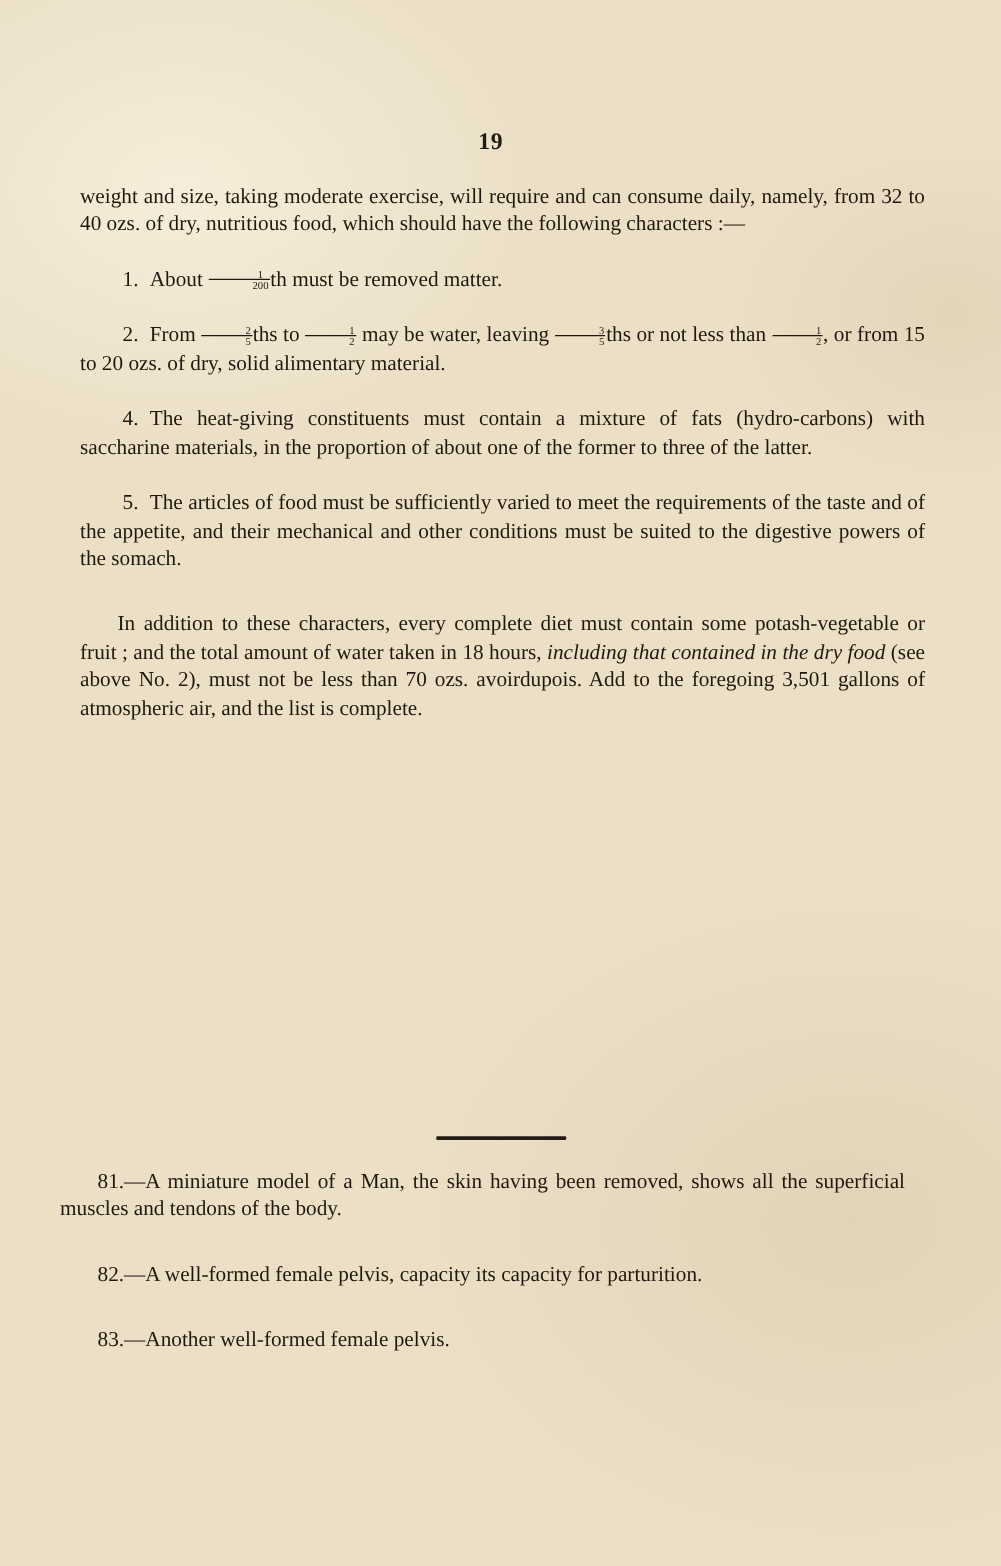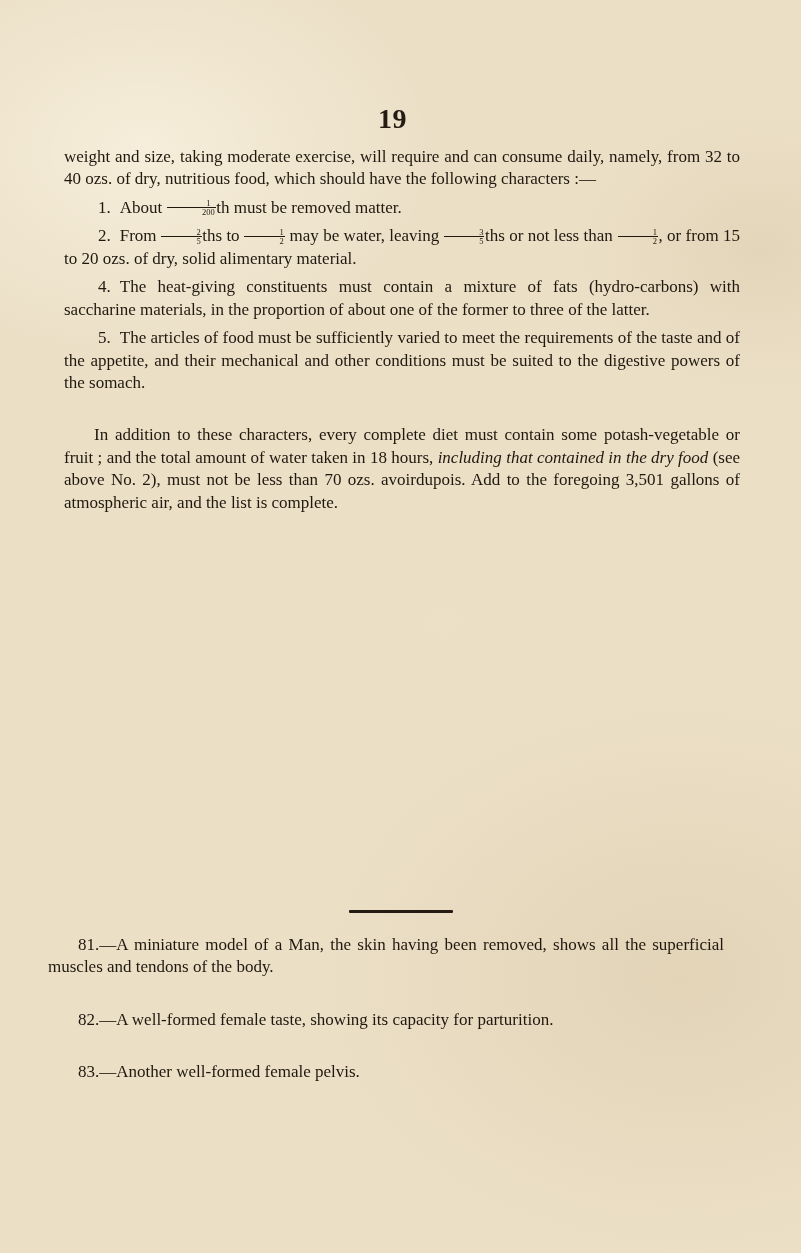--- a/index.html
+++ b/index.html
@@ -32,21 +32,21 @@
     position: absolute;
     inset: 0;
   }
 
   .folio {
     position: absolute;
     top: 103px;
     left: 0;
     right: 16px;
     text-align: center;
-    font-size: 28px;
+    font-size: 19px;
     font-weight: 700;
     letter-spacing: 0.5px;
     color: #241c12;
   }
 
   .content {
     position: absolute;
     left: 64px;
     top: 146px;
     width: 676px;
@@ -59,21 +59,21 @@
     text-align: justify;
     text-justify: inter-word;
     color: #20180f;
   }
 
   .lead {
     text-indent: 0;
   }
 
   .numbered {
-    margin-top: 6px;
+    margin-top: 22px;
     text-indent: 34px;
   }
 
   .body-para {
     margin-top: 30px;
     text-indent: 30px;
   }
 
   .num-label {
     margin-right: 9px;
@@ -172,21 +172,21 @@
     <span class="divider"></span>
   </div>
 
   <div class="catalogue">
 
     <p class="cat-entry">
       <span>81.—</span><span>A miniature model of a Man, the skin having been removed, shows all the superficial muscles and tendons of the body.</span>
     </p>
 
     <p class="cat-entry">
-      <span>82.—</span><span>A well-formed female taste, showing its capacity for parturition.</span>
+      <span>82.—</span><span>A well-formed female pelvis, capacity its capacity for parturition.</span>
     </p>
 
     <p class="cat-entry">
       <span>83.—</span><span>Another well-formed female pelvis.</span>
     </p>
 
   </div>
 
 </div>
 

